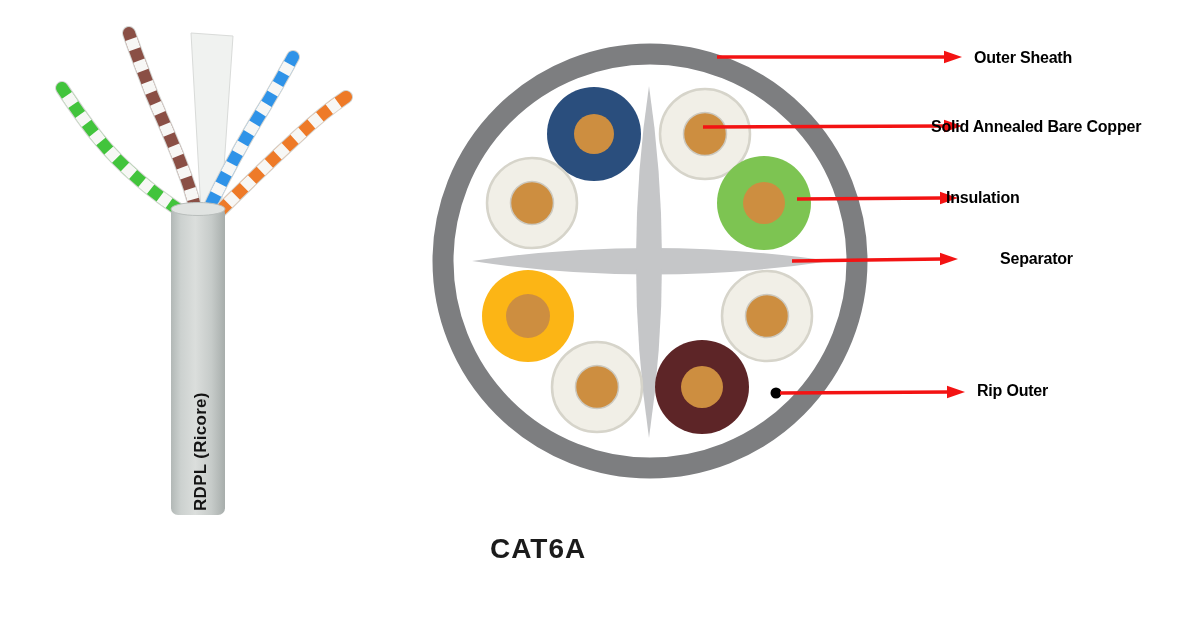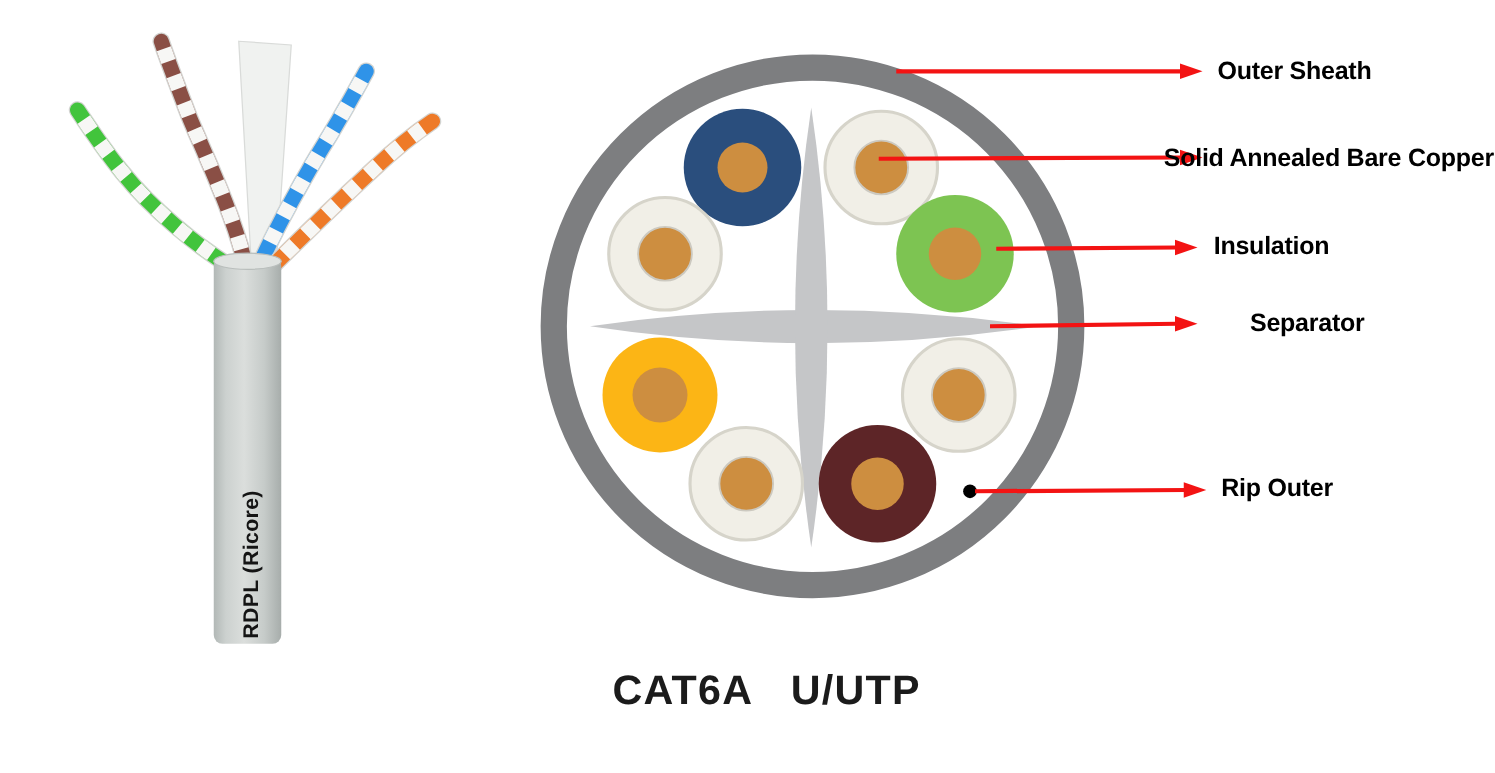--- a/index.html
+++ b/index.html
@@ -18,33 +18,33 @@
   .art {
     position: absolute;
     left: 0;
     top: 0;
     width: 1196px;
     height: 618px;
   }
   .callout-label {
     position: absolute;
     transform: translateY(-50%);
-    font-size: 20px;
+    font-size: 16px;
     font-weight: 700;
     color: #000000;
     letter-spacing: -0.2px;
     white-space: nowrap;
   }
   .diagram-title {
     position: absolute;
     left: 490px;
     top: 533px;
     display: flex;
     gap: 30px;
-    font-size: 33px;
+    font-size: 28px;
     font-weight: 700;
     color: #1b1b1b;
     letter-spacing: 1px;
   }
 </style>
 </head>
 <body>
 
 <div class="page">
 
@@ -162,22 +162,21 @@
       </g>
       <g>
         <line x1="780" y1="393" x2="949" y2="392" stroke-width="3.4" stroke="#f31313"></line>
         <polygon points="947,385.8 965,392 947,398.2" fill="#f31313"></polygon>
       </g>
     </g>
   </svg>
 
   <div class="callout-label" style="left:974px; top:58px;">Outer Sheath</div>
   <div class="callout-label" style="left:931px; top:127px;">Solid Annealed Bare Copper</div>
-  <div class="callout-label" style="left:971px; top:198px;">Insulation</div>
+  <div class="callout-label" style="left:946px; top:198px;">Insulation</div>
   <div class="callout-label" style="left:1000px; top:259px;">Separator</div>
   <div class="callout-label" style="left:977px; top:391px;">Rip Outer</div>
 
   <div class="diagram-title">
     <span>CAT6A</span>
-    <span>U/UTP</span>
   </div>
 
 </div>
 
 </body></html>

